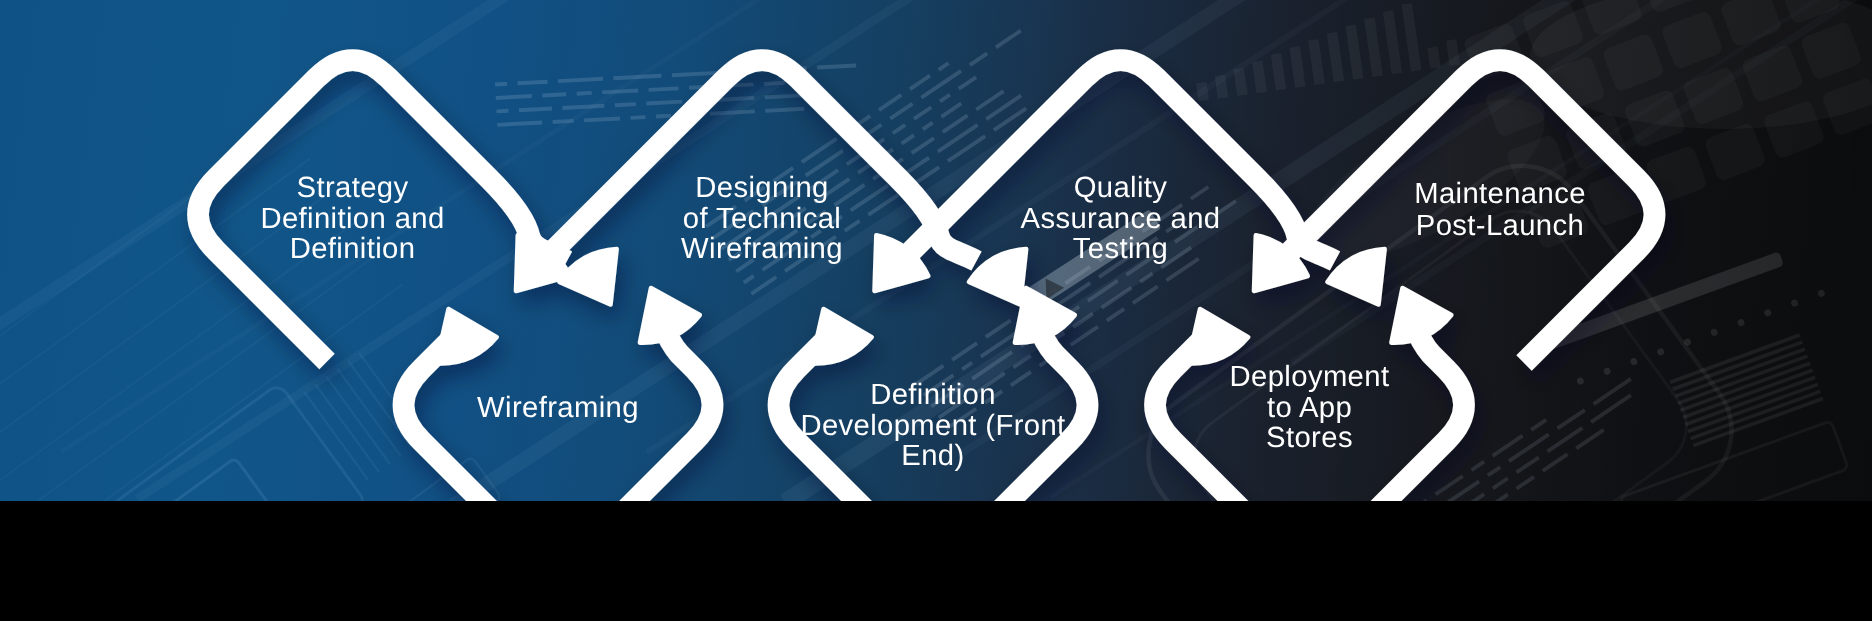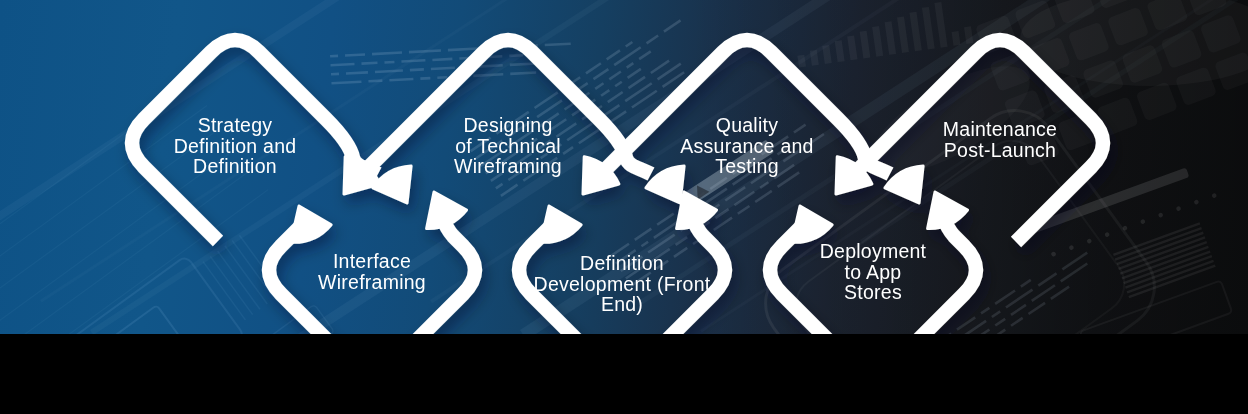--- a/index.html
+++ b/index.html
@@ -336,21 +336,20 @@
         <path d="M 855 173 L 976 52 Q 1000 28 1024 52 L 1091 119 Q 1115 143 1091 167 L 1016 242"></path>
       </g>
     </svg>
   <div id="labels">
       <div class="dlabel" style="left: 235px; top: 146px;">
         <div>Strategy</div>
         <div>Definition and</div>
         <div>Definition</div>
       </div>
       <div class="dlabel" style="left: 372px; top: 272px;">
-        <div>Interface</div>
         <div>Wireframing</div>
       </div>
       <div class="dlabel" style="left: 508px; top: 146px;">
         <div>Designing</div>
         <div>of Technical</div>
         <div>Wireframing</div>
       </div>
       <div class="dlabel" style="left: 622px; top: 284px;">
         <div>Definition</div>
         <div>Development (Front</div>

